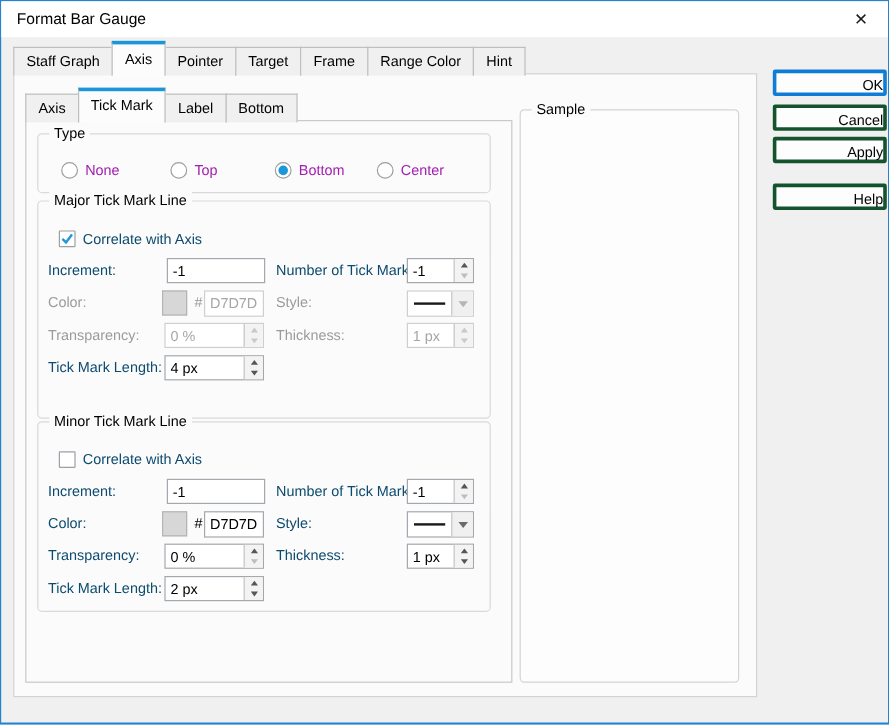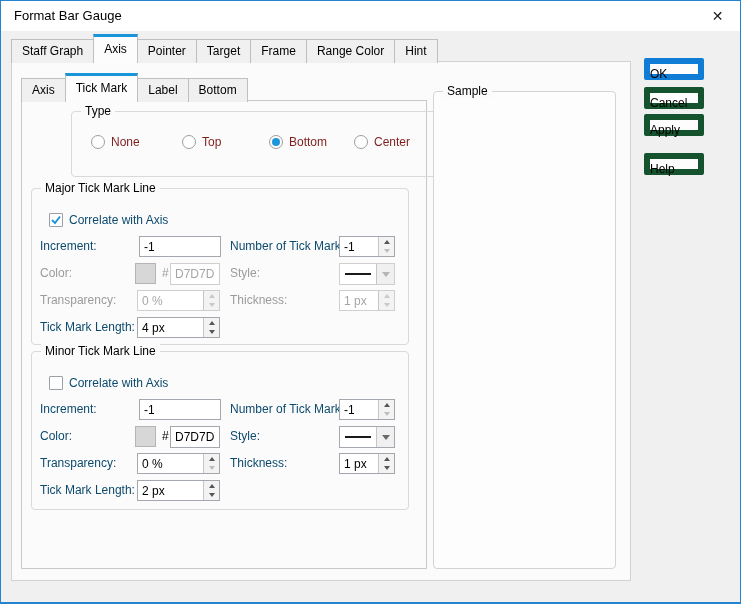--- a/index.html
+++ b/index.html
@@ -58,26 +58,26 @@
   
   .checkbox{position:absolute; width:14px; height:14px; box-sizing:border-box; border:1px solid #9aa0a6;
             background:#fff; border-radius:1px; cursor:pointer;}
   .checkbox svg{position:absolute; left:1px; top:1px;}
   
   .radio-item{position:absolute; display:flex; align-items:center; height:18px; cursor:pointer;}
   .radio{width:14px; height:14px; box-sizing:border-box; border:1px solid #9e9e9e; border-radius:50%;
          background:#fff; margin-right:6px; position:relative;}
   .radio.sel::after{content:""; position:absolute; left:2px; top:2px; width:8px; height:8px;
                     border-radius:50%; background:#1e97da;}
-  .radio-item .rlbl{font-size:12px; color:#7f1d1d;}
+  .radio-item .rlbl{font-size:12px; color:#a21caf;}
   
   .sample-group{left:432px; top:90px; width:183px; height:478px; background:#fdfdfd; border-color:#d4d4d4;}
   
-  .btn{position:absolute; left:643px; width:60px; height:22px; box-sizing:border-box; background:#fdfdfd;
-       border:6px solid #14532d; border-radius:2px; font-size:12px; color:#000; text-align:left;
+  .btn{position:absolute; left:643px; width:95px; height:22px; box-sizing:border-box; background:#fdfdfd;
+       border:3px solid #14532d; border-radius:2px; font-size:12px; color:#000; text-align:right;
        line-height:20px; cursor:pointer; z-index:5;}
   .btn.primary{border-color:#0f7cd5;}
 </style>
 </head>
 <body>
 
 <div class="dialog">
 
   <div class="titlebar">
     <div class="title">Format Bar Gauge</div>
@@ -98,41 +98,41 @@
 
   <div class="tabbar sub-tabbar">
     <div class="tab">Axis</div>
     <div class="tab active">Tick Mark</div>
     <div class="tab">Label</div>
     <div class="tab">Bottom</div>
   </div>
 
   <div class="panel sub-panel"></div>
 
-  <div class="group" style="left:30px; top:110px; width:378px; height:66px;margin-left:40px;">
+  <div class="group" style="left:30px; top:110px; width:378px; height:50px;">
     <span class="group-title">Type</span>
     <div class="radio-item" style="left:19px; top:21px;">
       <span class="radio"></span>
       <span class="rlbl">None</span>
     </div>
     <div class="radio-item" style="left:110px; top:21px;">
       <span class="radio"></span>
       <span class="rlbl">Top</span>
     </div>
     <div class="radio-item" style="left:197px; top:21px;">
       <span class="radio sel"></span>
       <span class="rlbl">Bottom</span>
     </div>
     <div class="radio-item" style="left:282px; top:21px;">
       <span class="radio"></span>
       <span class="rlbl">Center</span>
     </div>
   </div>
 
-  <div class="group" style="left:30px; top:187px; width:378px; height:157px;">
+  <div class="group" style="left:30px; top:166px; width:378px; height:182px;">
     <span class="group-title">Major Tick Mark Line</span>
 
     <span class="checkbox" style="left:17px; top:24px;">
       <svg width="10" height="10" viewBox="0 0 10 10">
         <path d="M1 5 L4 8 L9 1.5" stroke="#2196d8" stroke-width="2" fill="none"></path>
       </svg>
     </span>
     <span class="lbl" style="left:37px; top:21px;">Correlate with Axis</span>
 
     <span class="lbl" style="left:8px; top:47px;">Increment:</span>

